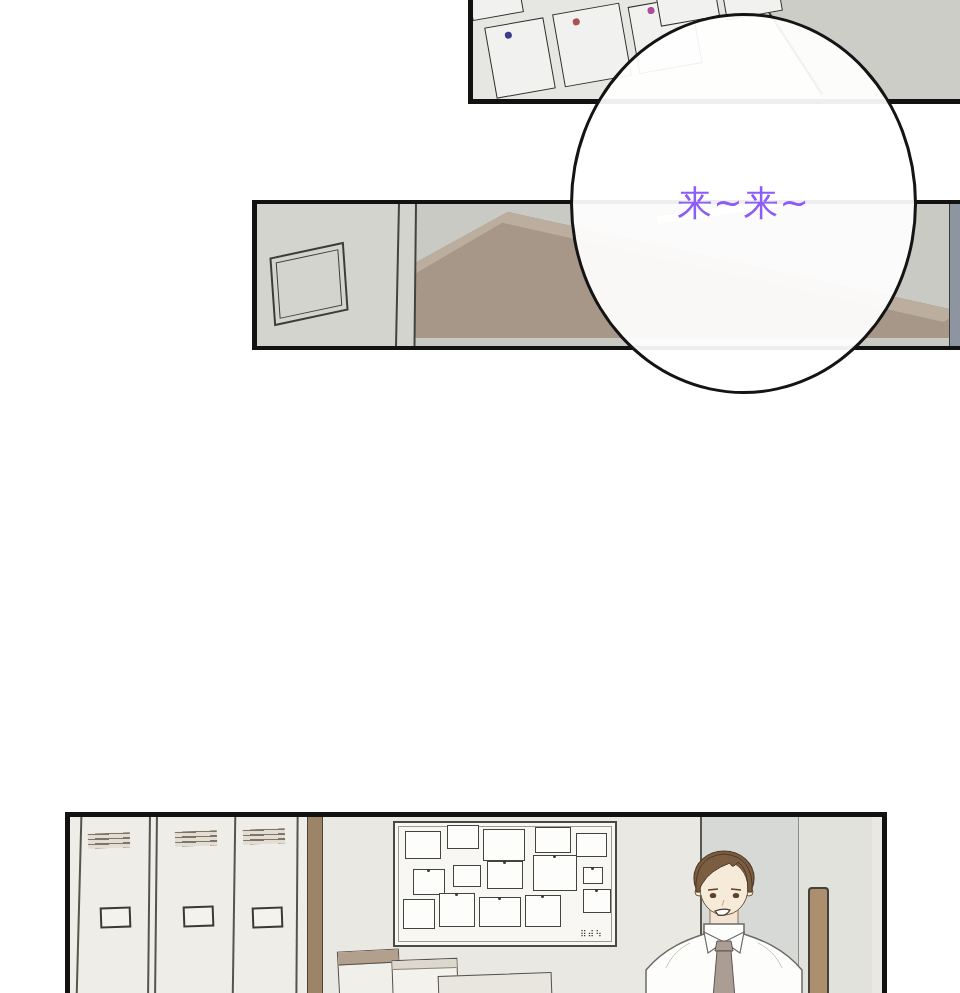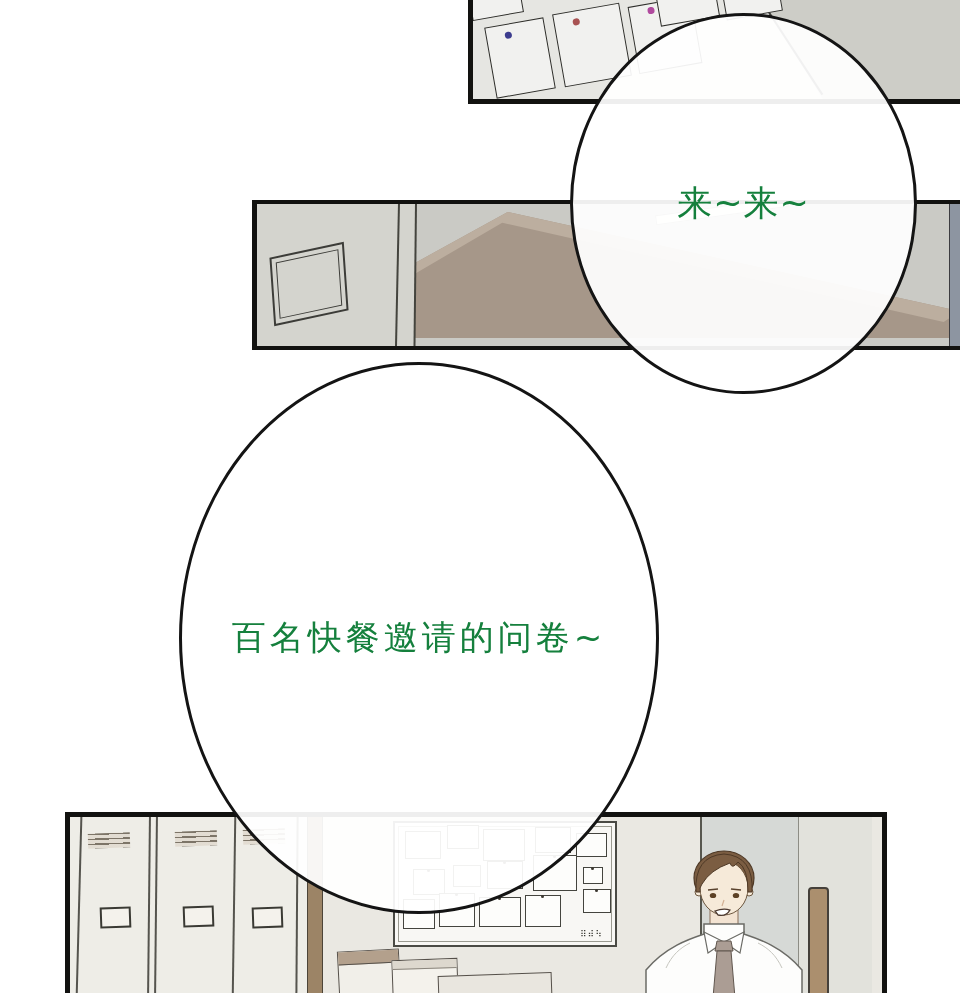--- a/index.html
+++ b/index.html
@@ -56,21 +56,21 @@
   #rwallA{left:632px;top:0;width:96px;height:100%;background:#d6d9d6;}
   #rlineB{left:728px;top:0;width:1.5px;height:100%;background:#8d8d85;}
   #rwallB{left:729px;top:0;width:73px;height:100%;background:#e2e2dc;}
   #broom{left:738px;top:70px;width:17px;height:110px;background:#ab8f6e;border:2px solid #45403a;
          border-radius:4px 4px 0 0;}
   .stackbox{position:absolute;border:1.5px solid #55504a;}
   #man-svg{position:absolute;left:574px;top:31px;width:160px;height:150px;}
 
   
   .bubble{border:3px solid #141414;border-radius:50%;background:rgba(255,255,255,0.93);
-          display:flex;align-items:center;justify-content:center;color:#15803d;}
+          display:flex;align-items:center;justify-content:center;color:#8b5cf6;}
   #bubble1{left:570px;top:13px;width:341px;height:375px;font-size:35px;letter-spacing:1px;}
   #bubble2{left:179px;top:362px;width:474px;height:546px;font-size:34px;letter-spacing:4px;}
   .bubble span{white-space:nowrap;}
 </style>
 </head>
 <body>
 
 <div id="canvas">
 
   <div id="panel1" class="abs">
@@ -189,17 +189,14 @@
       <ellipse cx="69" cy="47.5" rx="3.2" ry="2.6" fill="#5d4226"></ellipse>
       <ellipse cx="92" cy="47.5" rx="3.2" ry="2.6" fill="#5d4226"></ellipse>
       <path d="M80,52 L78,58" stroke="#d3b094" stroke-width="1.2" fill="none"></path>
       <path d="M71,63 Q79,60 86,62 Q82,69 74,67 Z" fill="#ffffff" stroke="#4c382e" stroke-width="1.3"></path>
     </svg>
   </div>
 
   <div id="bubble1" class="bubble abs">
     <span>来~来~</span>
   </div>
-  <div id="bubble2" class="bubble abs">
-    <span>百名快餐邀请的问卷~</span>
-  </div>
 
 </div>
 
 </body></html>

